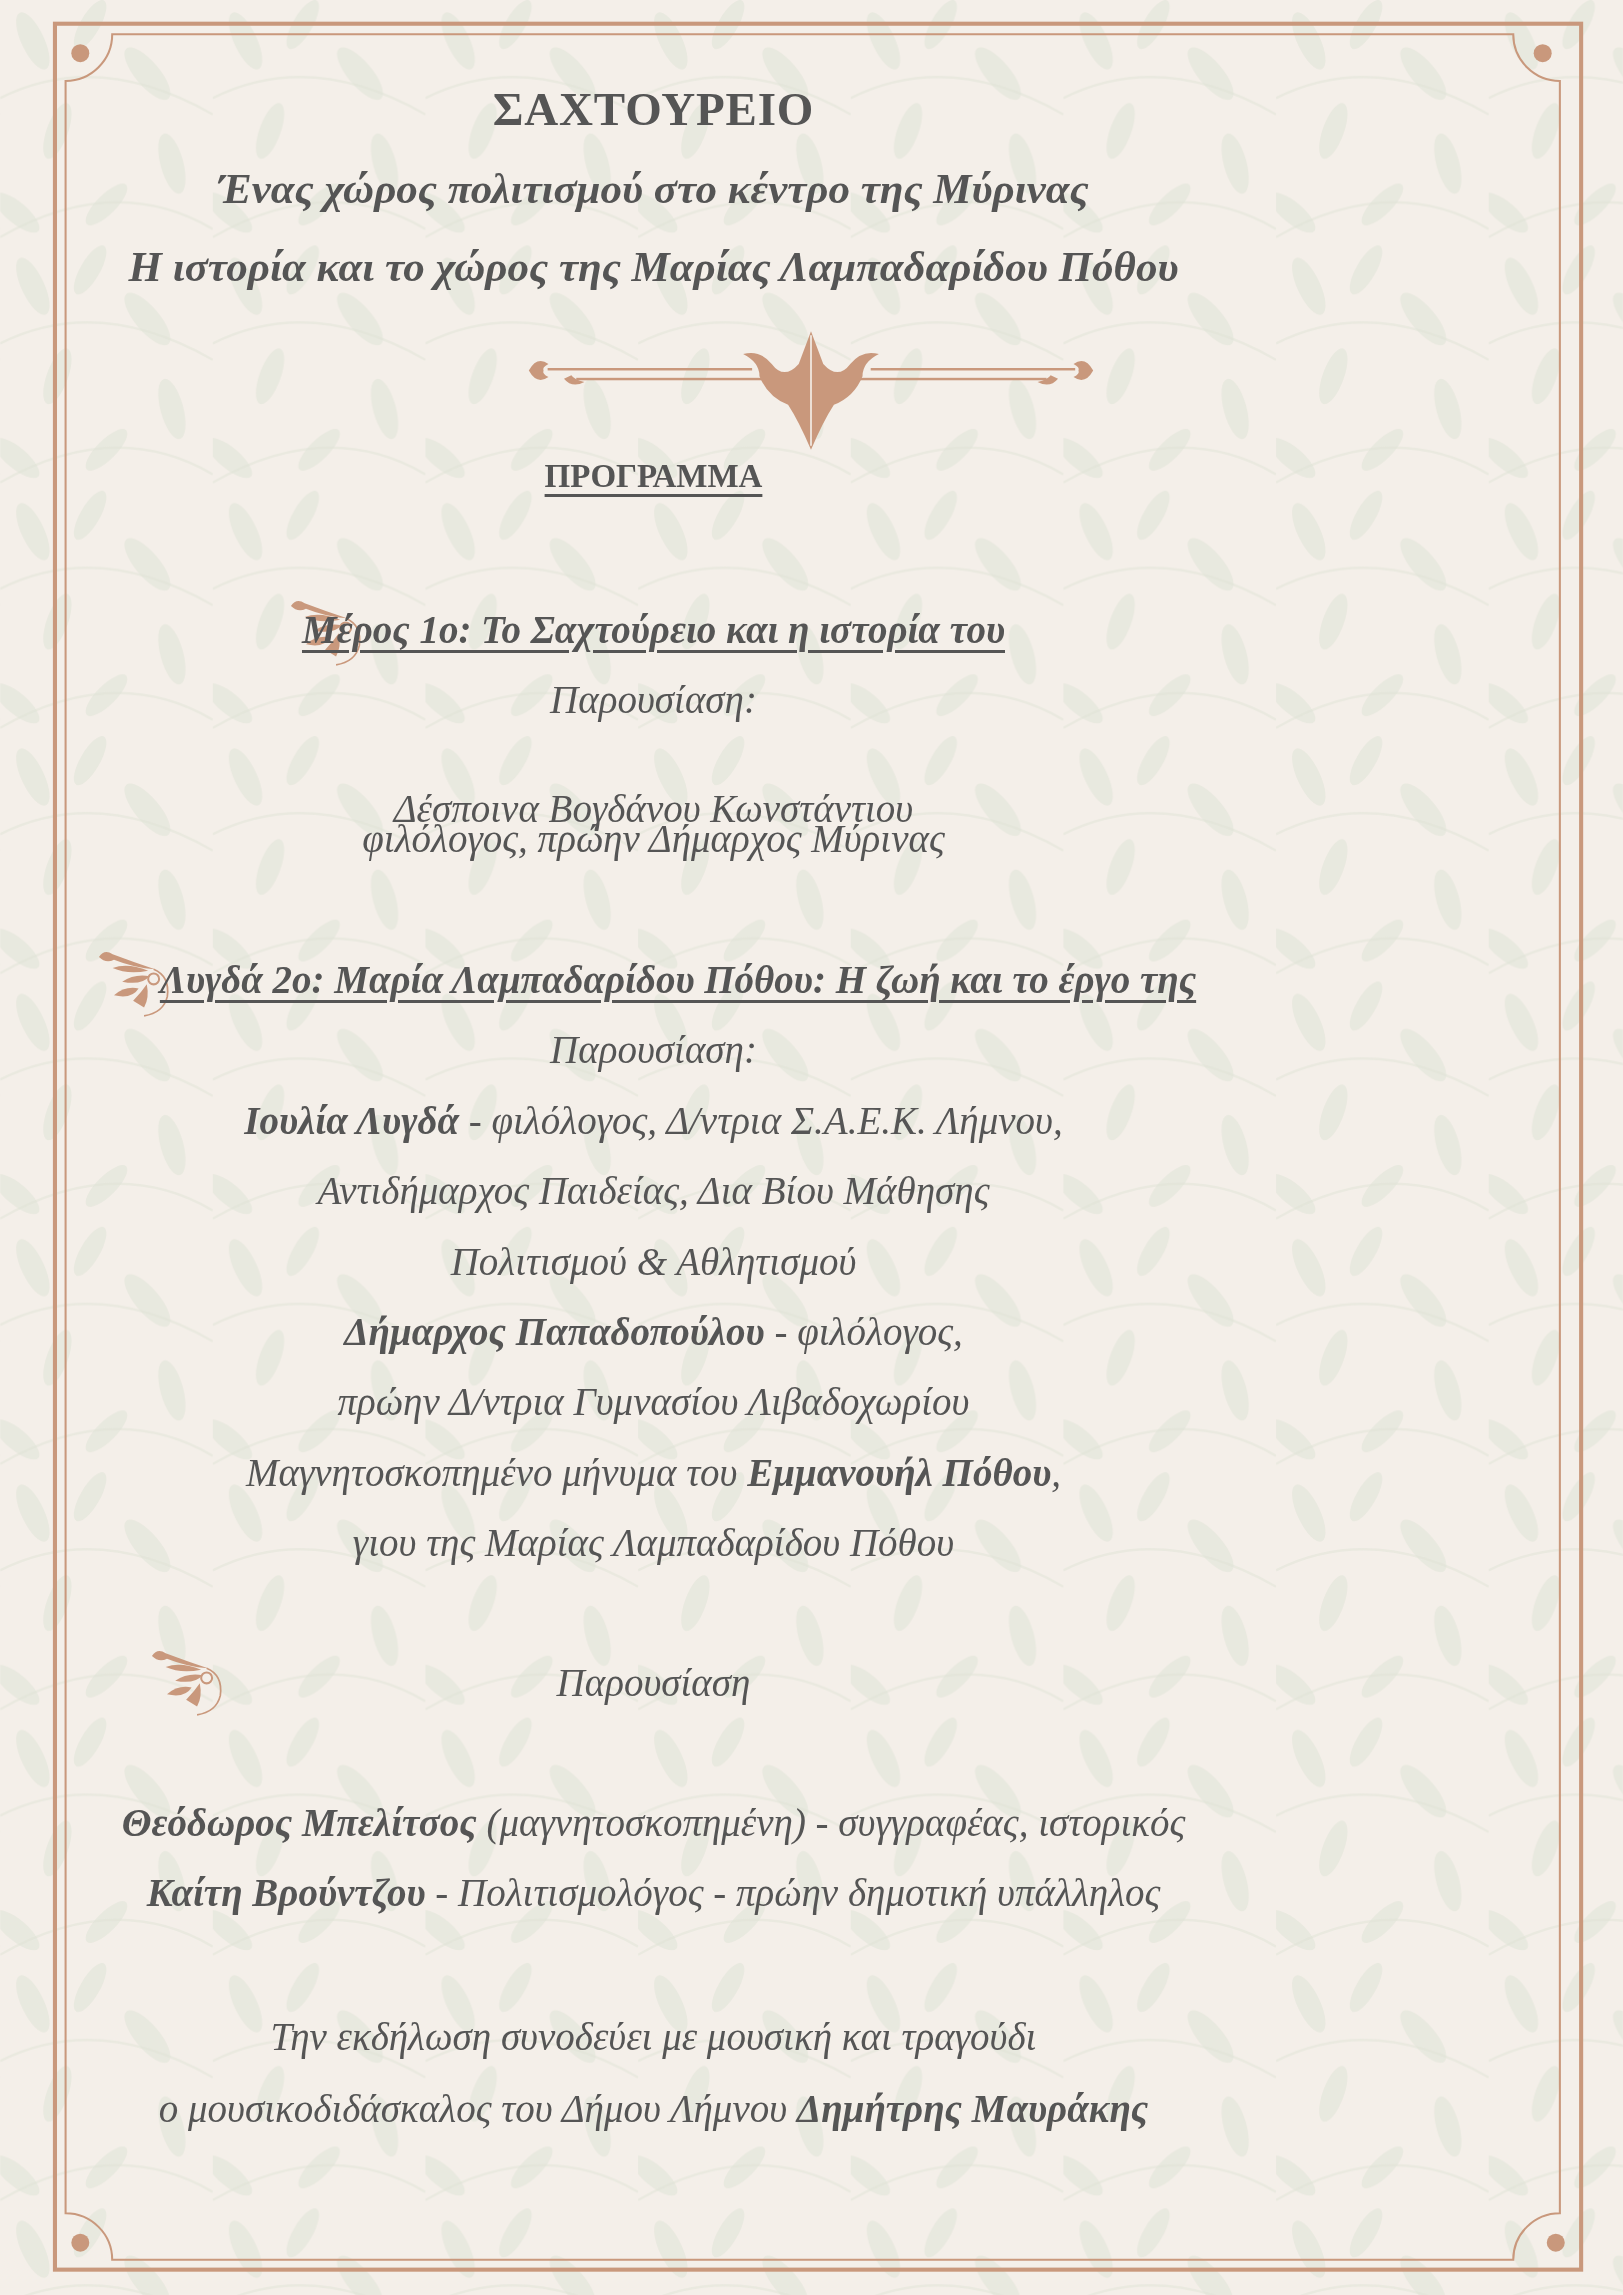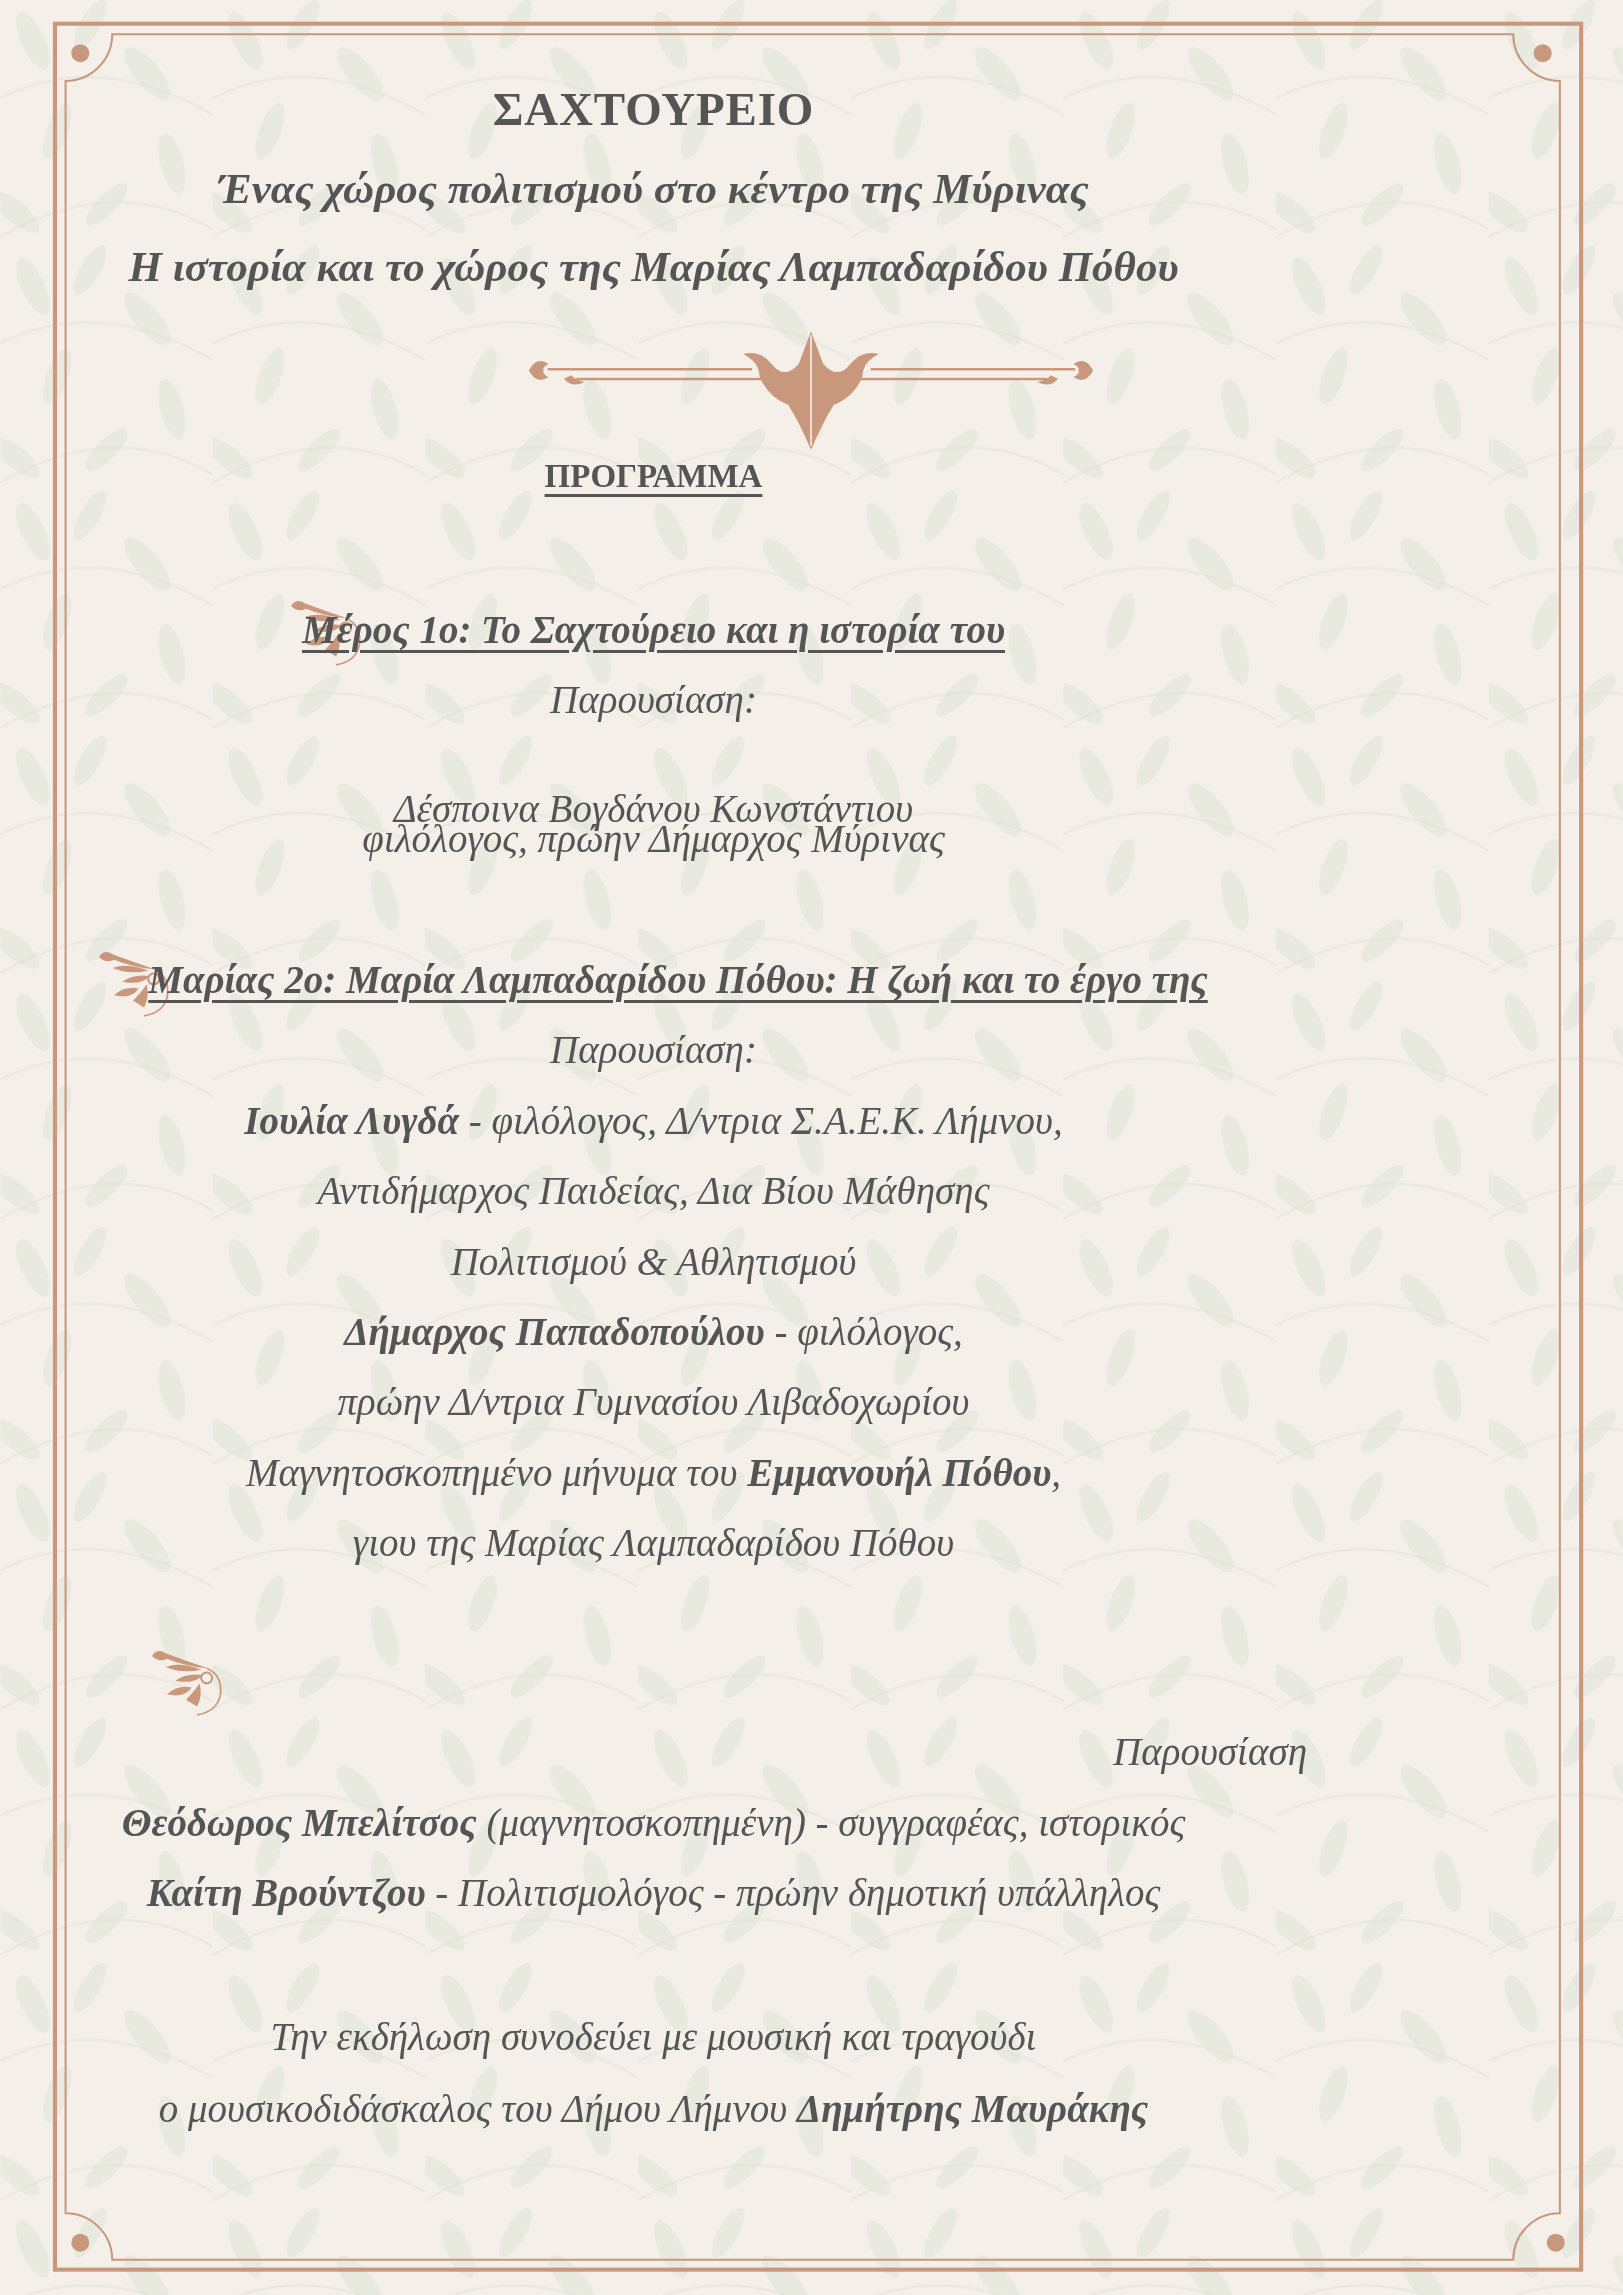--- a/index.html
+++ b/index.html
@@ -103,42 +103,42 @@
     <g fill="#c9987c">
       <path d="M18 22 Q 26 10 38 18 Q 70 30 100 40 Q 70 38 40 26 Q 28 32 18 22 Z"></path>
       <path d="M38 38 Q 60 30 90 42 Q 60 48 38 38 Z"></path>
       <path d="M52 58 Q 70 46 92 50 Q 80 64 52 58 Z"></path>
       <path d="M40 78 Q 56 64 76 68 Q 66 84 40 78 Z"></path>
       <path d="M68 86 Q 80 74 88 62 Q 92 82 84 96 Z"></path>
       <circle cx="98" cy="54" r="8" fill="none" stroke="#c9987c" stroke-width="3"></circle>
       <path d="M98 40 Q 122 50 118 80 Q 112 104 84 108" fill="none" stroke="#c9987c" stroke-width="2.5"></path>
     </g>
   </svg>
-  <div class="line heading" style="top:957px; padding-left:49px; box-sizing:border-box;">Μαρίας 2ο: Μαρία Λαμπαδαρίδου Πόθου: Η ζωή και το έργο της</div>
+  <div class="line heading" style="top:957px; padding-left:49px; box-sizing:border-box;">Λυγδά 2ο: Μαρία Λαμπαδαρίδου Πόθου: Η ζωή και το έργο της</div>
   <div class="line body" style="top:1027px;">Παρουσίαση:</div>
   <div class="line body" style="top:1098px;"><span class="b">Ιουλία Λυγδά</span><span> - φιλόλογος,  Δ/ντρια Σ.Α.Ε.Κ. Λήμνου,</span></div>
   <div class="line body" style="top:1168px;">Αντιδήμαρχος Παιδείας, Δια Βίου Μάθησης</div>
   <div class="line body" style="top:1239px;">Πολιτισμού &amp; Αθλητισμού</div>
   <div class="line body" style="top:1309px;"><span class="b">Δήμαρχος Παπαδοπούλου</span><span> - φιλόλογος,</span></div>
   <div class="line body" style="top:1379px;">πρώην Δ/ντρια Γυμνασίου Λιβαδοχωρίου</div>
   <div class="line body" style="top:1450px;"><span>Μαγνητοσκοπημένο μήνυμα του </span><span class="b">Εμμανουήλ Πόθου</span><span>,</span></div>
   <div class="line body" style="top:1520px;">γιου της Μαρίας Λαμπαδαρίδου Πόθου</div>
 
   <svg class="leaf" style="left:139px; top:1641px;" viewBox="0 0 140 120">
     <g fill="#c9987c">
       <path d="M18 22 Q 26 10 38 18 Q 70 30 100 40 Q 70 38 40 26 Q 28 32 18 22 Z"></path>
       <path d="M38 38 Q 60 30 90 42 Q 60 48 38 38 Z"></path>
       <path d="M52 58 Q 70 46 92 50 Q 80 64 52 58 Z"></path>
       <path d="M40 78 Q 56 64 76 68 Q 66 84 40 78 Z"></path>
       <path d="M68 86 Q 80 74 88 62 Q 92 82 84 96 Z"></path>
       <circle cx="98" cy="54" r="8" fill="none" stroke="#c9987c" stroke-width="3"></circle>
       <path d="M98 40 Q 122 50 118 80 Q 112 104 84 108" fill="none" stroke="#c9987c" stroke-width="2.5"></path>
     </g>
   </svg>
-  <div class="line body" style="top:1729px;text-align:right;">Παρουσίαση</div>
+  <div class="line body" style="top:1660px;">Παρουσίαση</div>
   <div class="line body" style="top:1800px;"><span class="b">Θεόδωρος Μπελίτσος</span><span> (μαγνητοσκοπημένη) - συγγραφέας, ιστορικός</span></div>
   <div class="line body" style="top:1870px;"><span class="b">Καίτη Βρούντζου</span><span> - Πολιτισμολόγος - πρώην δημοτική υπάλληλος</span></div>
 
   <div class="line body" style="top:2014px;">Την εκδήλωση συνοδεύει με μουσική και τραγούδι</div>
   <div class="line body" style="top:2086px;"><span>ο μουσικοδιδάσκαλος του Δήμου Λήμνου </span><span class="b">Δημήτρης Μαυράκης</span></div>
 
 </div>
 
 
 </body></html>

